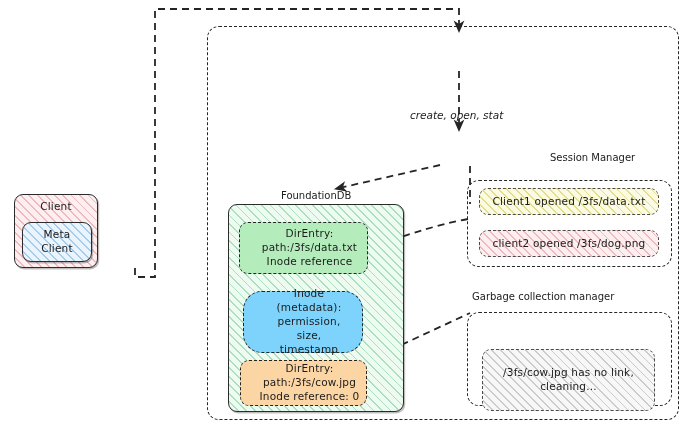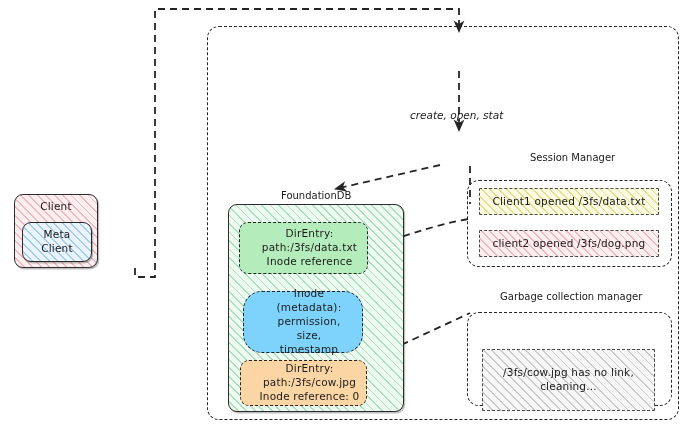--- a/index.html
+++ b/index.html
@@ -7,21 +7,21 @@
        font-family:"DejaVu Sans","Liberation Sans",sans-serif;color:#1b1b1b;}
   #stage{position:absolute;inset:0;width:690px;height:428px;}
   svg#wires{position:absolute;left:0;top:0;width:690px;height:428px;pointer-events:none;}
 
   .node{position:absolute;box-sizing:border-box;display:flex;align-items:center;
         justify-content:center;text-align:center;line-height:1.32;
         font-size:10.5px;letter-spacing:.2px;}
   .solid{border:1.6px solid #2b2b2b;border-radius:9px;
          box-shadow:1.2px 1.4px 0 rgba(40,40,40,.30);}
   .dashed{border:1.8px dashed #252525;border-radius:9px;padding-left:12px;}
-  .dashed-soft{border:1.5px dashed #4a4a4a;border-radius:1px;}
+  .dashed-soft{border:1.5px dashed #4a4a4a;border-radius:9px;}
   .plain-dash{border:1.8px dashed #252525;border-radius:12px;background:transparent;}
 
   .lbl{position:absolute;font-size:10.5px;color:#1b1b1b;white-space:nowrap;}
   .cap{position:absolute;font-size:10px;color:#1b1b1b;white-space:nowrap;}
 
   .txt{padding:0 5px;white-space:pre-line;}
 
   
   .h-blue{background-color:#eaf4fd;
     background-image:repeating-linear-gradient(45deg,rgba(110,170,225,.55) 0 1.2px,transparent 1.2px 6px);}
@@ -95,33 +95,33 @@
 size,
 timestamp</div>
   </div>
 
   <div class="node dashed f-orange" style="left:240px;top:360px;width:127px;height:46px;">
     <div class="txt">DirEntry:
 path:/3fs/cow.jpg
 Inode reference: 0</div>
   </div>
 
-  <div class="cap" style="left:530px;top:152px;">Session Manager</div>
+  <div class="cap" style="left:550px;top:152px;">Session Manager</div>
 
   <div class="plain-dash" style="position:absolute;left:467px;top:180px;width:203px;height:85px;"></div>
 
   <div class="node dashed-soft h-yellow" style="left:479px;top:188px;width:180px;height:27px;">
     <div class="txt">Client1 opened /3fs/data.txt</div>
   </div>
 
   <div class="node dashed-soft h-pinkfill" style="left:479px;top:230px;width:180px;height:27px;">
     <div class="txt">client2 opened /3fs/dog.png</div>
   </div>
 
-  <div class="cap" style="left:500px;top:291px;">Garbage collection manager</div>
+  <div class="cap" style="left:472px;top:291px;">Garbage collection manager</div>
 
   <div class="plain-dash" style="position:absolute;left:467px;top:312px;width:203px;height:92px;"></div>
 
   <div class="node dashed-soft h-grey" style="left:482px;top:325px;width:173px;height:62px;margin-top:24px;">
     <div class="txt">/3fs/cow.jpg has no link,
 cleaning...</div>
   </div>
 
 </div>
 

